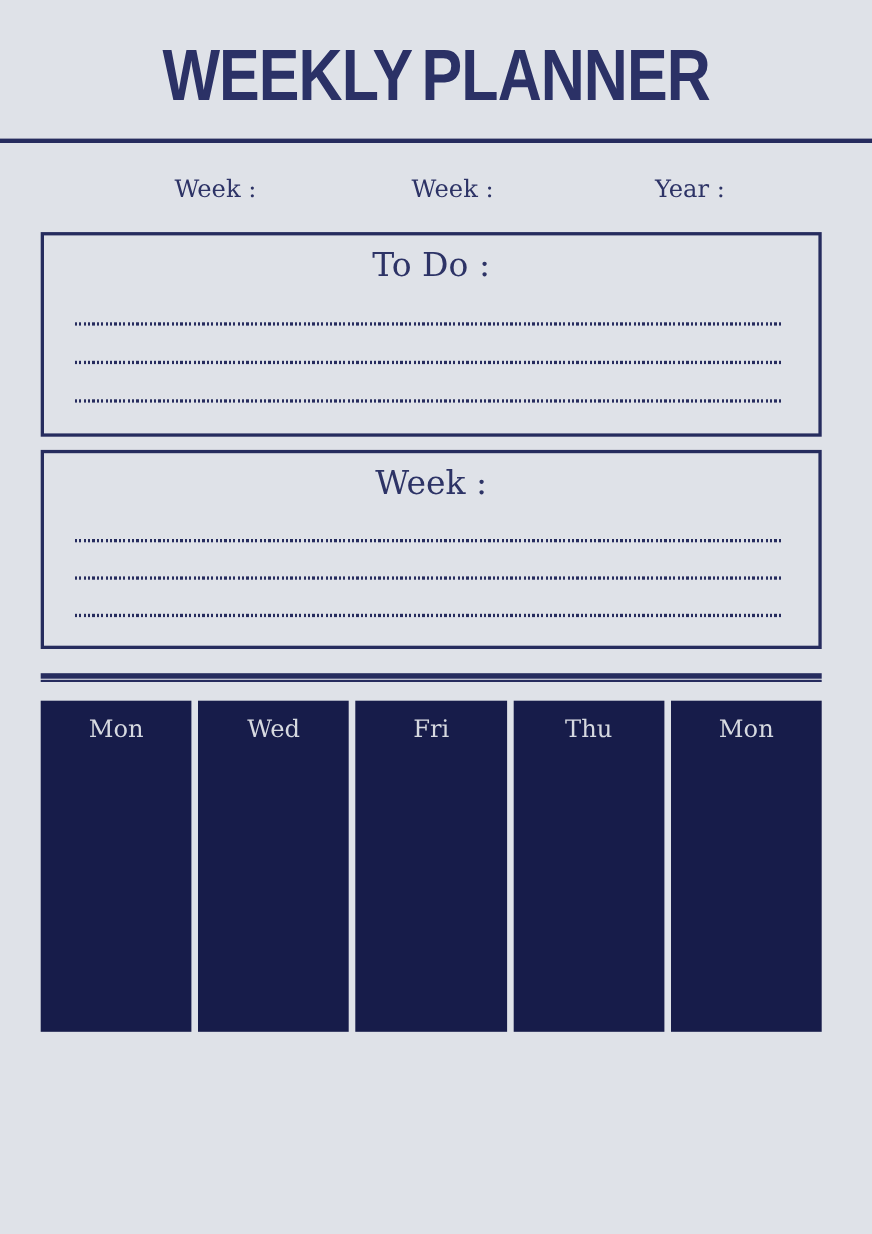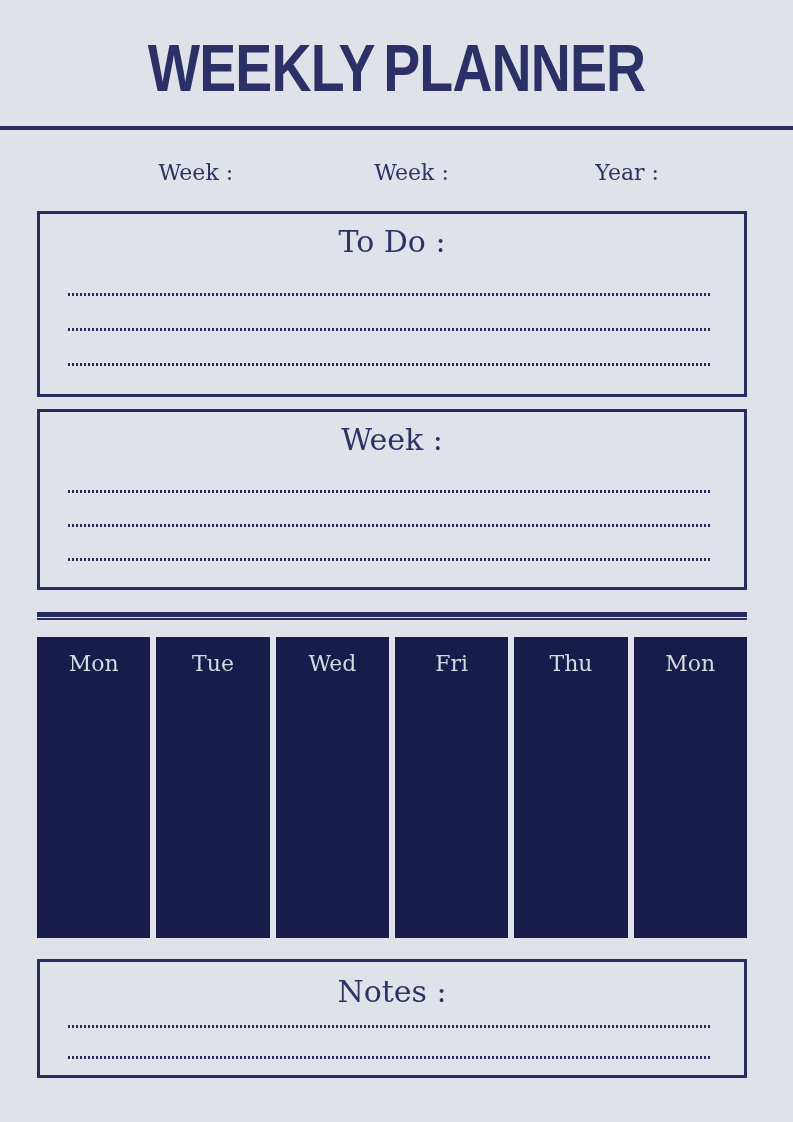--- a/index.html
+++ b/index.html
@@ -73,21 +73,21 @@
   
   .week-separator{
     position:absolute;left:37px;top:612px;width:710px;
     height:8px;
     border-top:5px solid var(--navy-line);
     border-bottom:2px solid var(--navy-line);
   }
   
   .days-row{
     position:absolute;left:37px;top:637px;width:710px;height:301px;
-    display:flex;gap:6px;justify-content:center;
+    display:flex;gap:6px;
   }
   .day-column{
     flex:1;
     background:var(--navy-fill);
     text-align:center;
     padding-top:12px;
   }
   .day-label{
     font-size:22px;line-height:29px;
     color:var(--day-label);
@@ -122,35 +122,27 @@
     <div class="writing-line" style="top:146px"></div>
   </div>
 
   <div class="week-separator"></div>
 
   <div class="days-row">
     <div class="day-column">
       <div class="day-label">Mon</div>
     </div>
     <div class="day-column">
-      <div class="day-label">Tue</div>
-    </div>
-    <div class="day-column">
       <div class="day-label">Wed</div>
     </div>
     <div class="day-column">
       <div class="day-label">Fri</div>
     </div>
     <div class="day-column">
       <div class="day-label">Thu</div>
     </div>
     <div class="day-column">
       <div class="day-label">Mon</div>
     </div>
   </div>
 
-  <div class="box box-notes">
-    <div class="box-title">Notes :</div>
-    <div class="writing-line" style="top:63px"></div>
-    <div class="writing-line" style="top:94px"></div>
-  </div>
 
 </div>
 
 </body></html>

